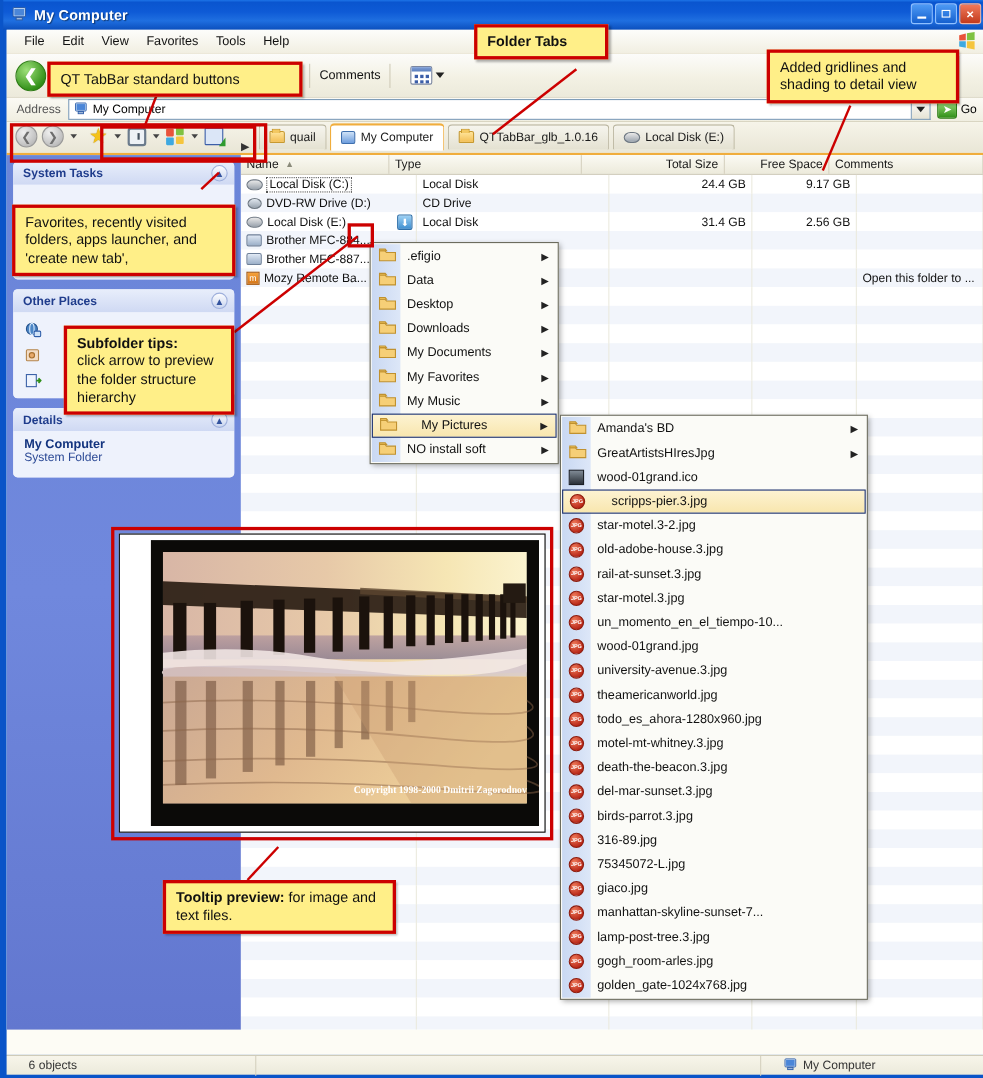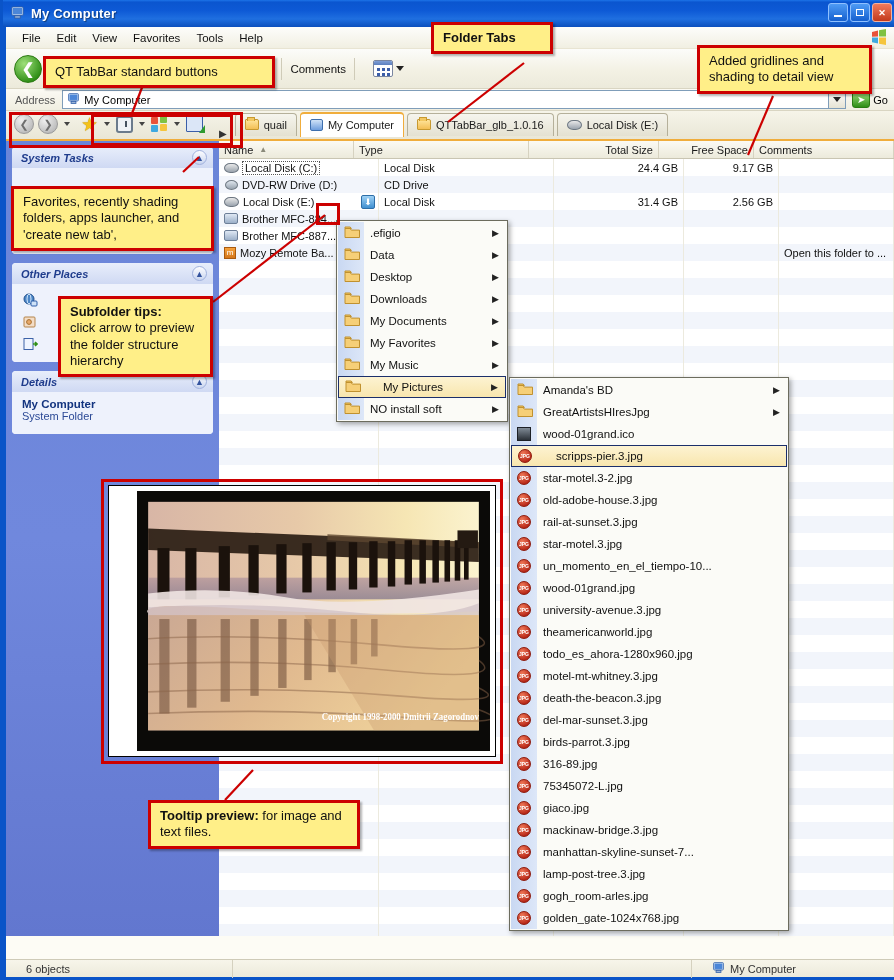--- a/index.html
+++ b/index.html
@@ -176,21 +176,21 @@
 
   .sidebar {
     width: 213px; background: linear-gradient(180deg,#6a85d8 0%, #7088dd 50%, #6277cf 100%);
     padding: 6px 6px 0 6px; position:relative;
   }
   .panel { background:#f5f7fd; border-radius:4px; margin-bottom:9px; overflow:hidden; }
   .panel-head {
     height: 21px; display:flex; align-items:center; justify-content:space-between;
     padding: 0 6px 0 9px;
     background: linear-gradient(180deg,#e8eefb,#cfd9f3);
-    color:#1f3c8c; font-weight:bold; font-size:11px;font-style:italic;
+    color:#1f3c8c; font-weight:bold; font-size:11px;
   }
   .chevron {
     width:15px;height:15px;border-radius:50%;
     background:linear-gradient(180deg,#fdfdff,#c9d5ef);border:1px solid #9fb0dc;
     display:flex;align-items:center;justify-content:center;color:#33539e;font-size:9px;cursor:pointer;
   }
   .panel-body { padding: 6px 8px 8px 10px; background:#eef2fc; }
   .place-row { display:flex;align-items:center;gap:7px; padding:3px 0; font-size:11px;color:#10317d;cursor:pointer; }
   .det-title { font-weight:bold; color:#13347f; font-size:11.5px; }
   .det-sub { color:#2c4a96; font-size:11px; }
@@ -1019,24 +1019,20 @@
       <div class="mrow">
         <span class="mi-ico jpg-ico" style="font-size: 5px;">JPG</span>
         <span>75345072-L.jpg</span>
       </div>
       <div class="mrow">
         <span class="mi-ico jpg-ico" style="font-size: 5px;">JPG</span>
         <span>giaco.jpg</span>
       </div>
       <div class="mrow">
         <span class="mi-ico jpg-ico" style="font-size: 5px;">JPG</span>
-        <span>mackinaw-bridge.3.jpg</span>
-      </div>
-      <div class="mrow">
-        <span class="mi-ico jpg-ico" style="font-size: 5px;">JPG</span>
         <span>manhattan-skyline-sunset-7...</span>
       </div>
       <div class="mrow">
         <span class="mi-ico jpg-ico" style="font-size: 5px;">JPG</span>
         <span>lamp-post-tree.3.jpg</span>
       </div>
       <div class="mrow">
         <span class="mi-ico jpg-ico" style="font-size: 5px;">JPG</span>
         <span>gogh_room-arles.jpg</span>
       </div>
@@ -1144,21 +1140,21 @@
 
   <div class="callout" style="left:428px; top:22px; width:122px;">
     <b>Folder Tabs</b>
   </div>
 
   <div class="callout" style="left:694px; top:45px; width:175px;">
     <span>Added gridlines and shading to detail view</span>
   </div>
 
   <div class="callout" style="left:8px; top:186px; width:203px;">
-    <span>Favorites, recently shading folders, apps launcher, and 'create new tab',</span>
+    <span>Favorites, recently visited folders, apps launcher, and 'create new tab',</span>
   </div>
 
   <div class="callout" style="left:55px; top:296px; width:155px;">
     <b>Subfolder tips:</b><br>
     <span>click arrow to preview the folder structure hierarchy</span>
   </div>
 
   <div class="callout" style="left:145px; top:800px; width:212px;">
     <b>Tooltip preview:</b><span> for image and text files.</span>
   </div>

